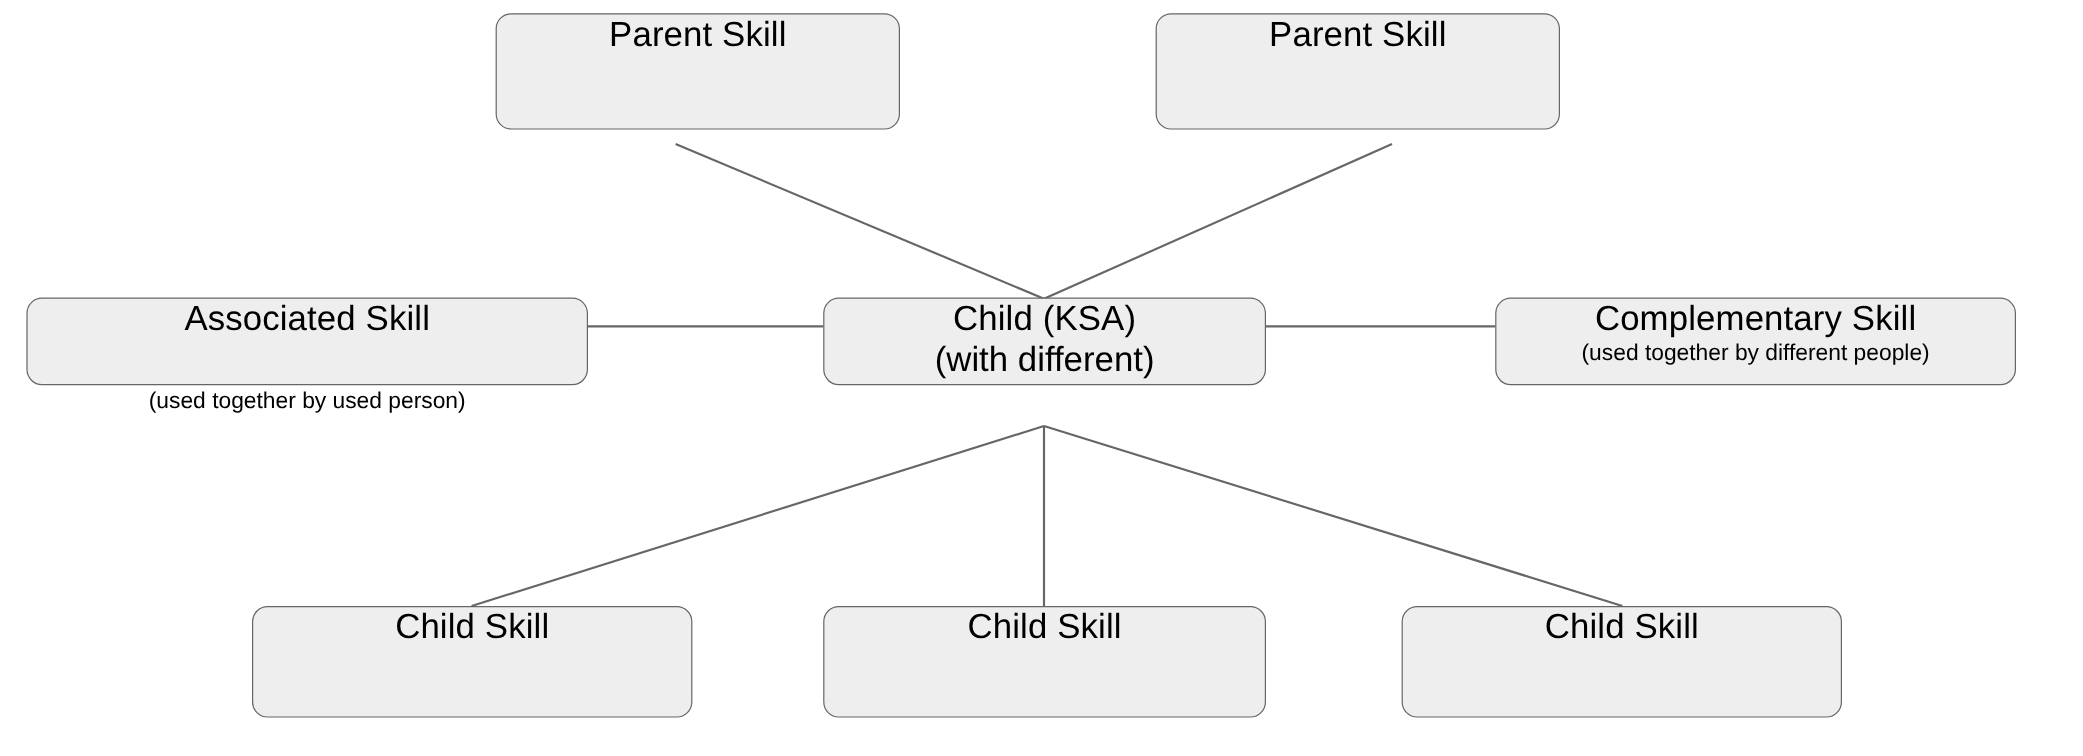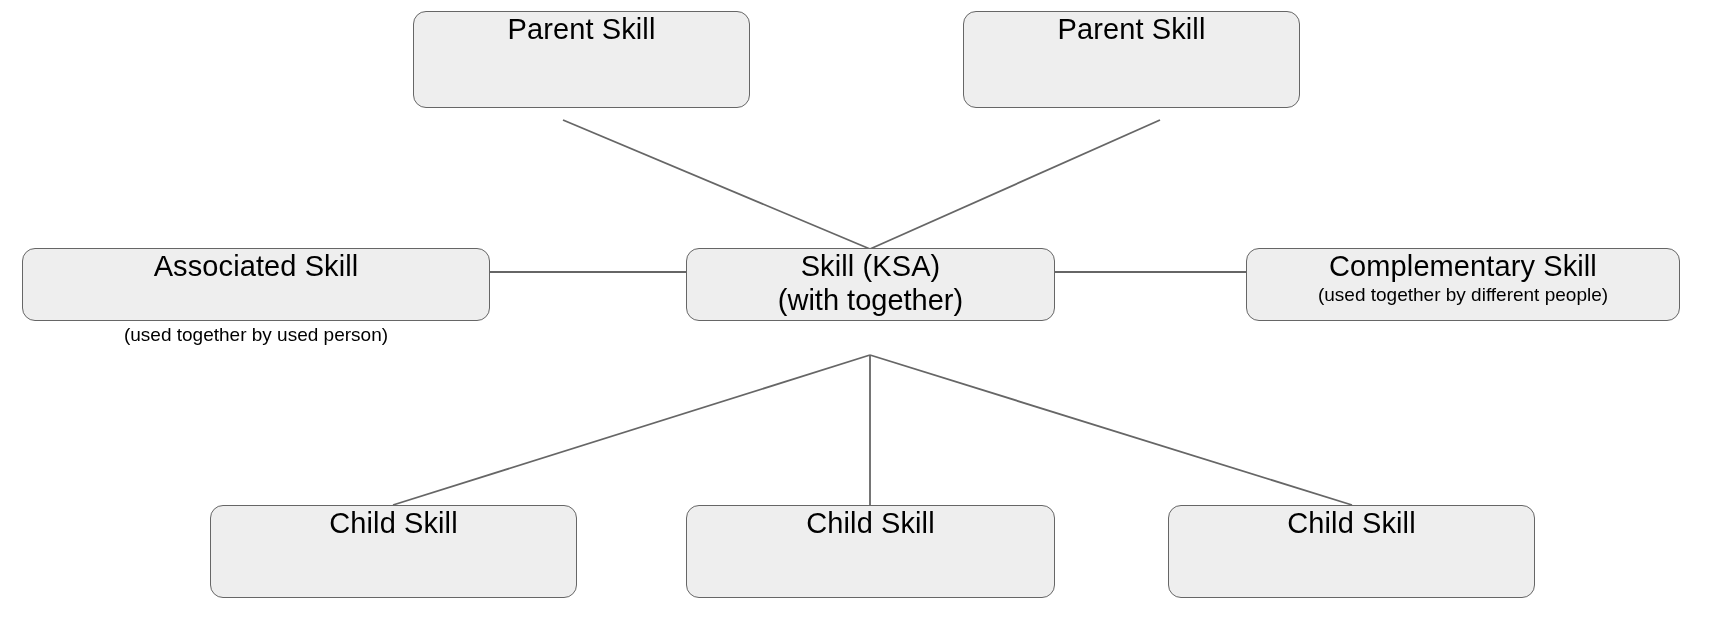--- a/index.html
+++ b/index.html
@@ -83,22 +83,22 @@
   <div class="node" style="left:963px; top:11px; width:337px; height:97px;">
     <span class="title">Parent Skill</span>
   </div>
 
   <div class="node" style="left:22px; top:248px; width:468px; height:73px;gap:40px;">
     <span class="title">Associated Skill</span>
     <span class="subtitle">(used together by used person)</span>
   </div>
 
   <div class="node" style="left:686px; top:248px; width:369px; height:73px;">
-    <span class="title">Skill (KSA)</span>
-    <span class="line2">(with together)</span>
+    <span class="title">Child (KSA)</span>
+    <span class="line2">(with different)</span>
   </div>
 
   <div class="node" style="left:1246px; top:248px; width:434px; height:73px;">
     <span class="title">Complementary Skill</span>
     <span class="subtitle">(used together by different people)</span>
   </div>
 
   <div class="node" style="left:210px; top:505px; width:367px; height:93px;">
     <span class="title">Child Skill</span>
   </div>

